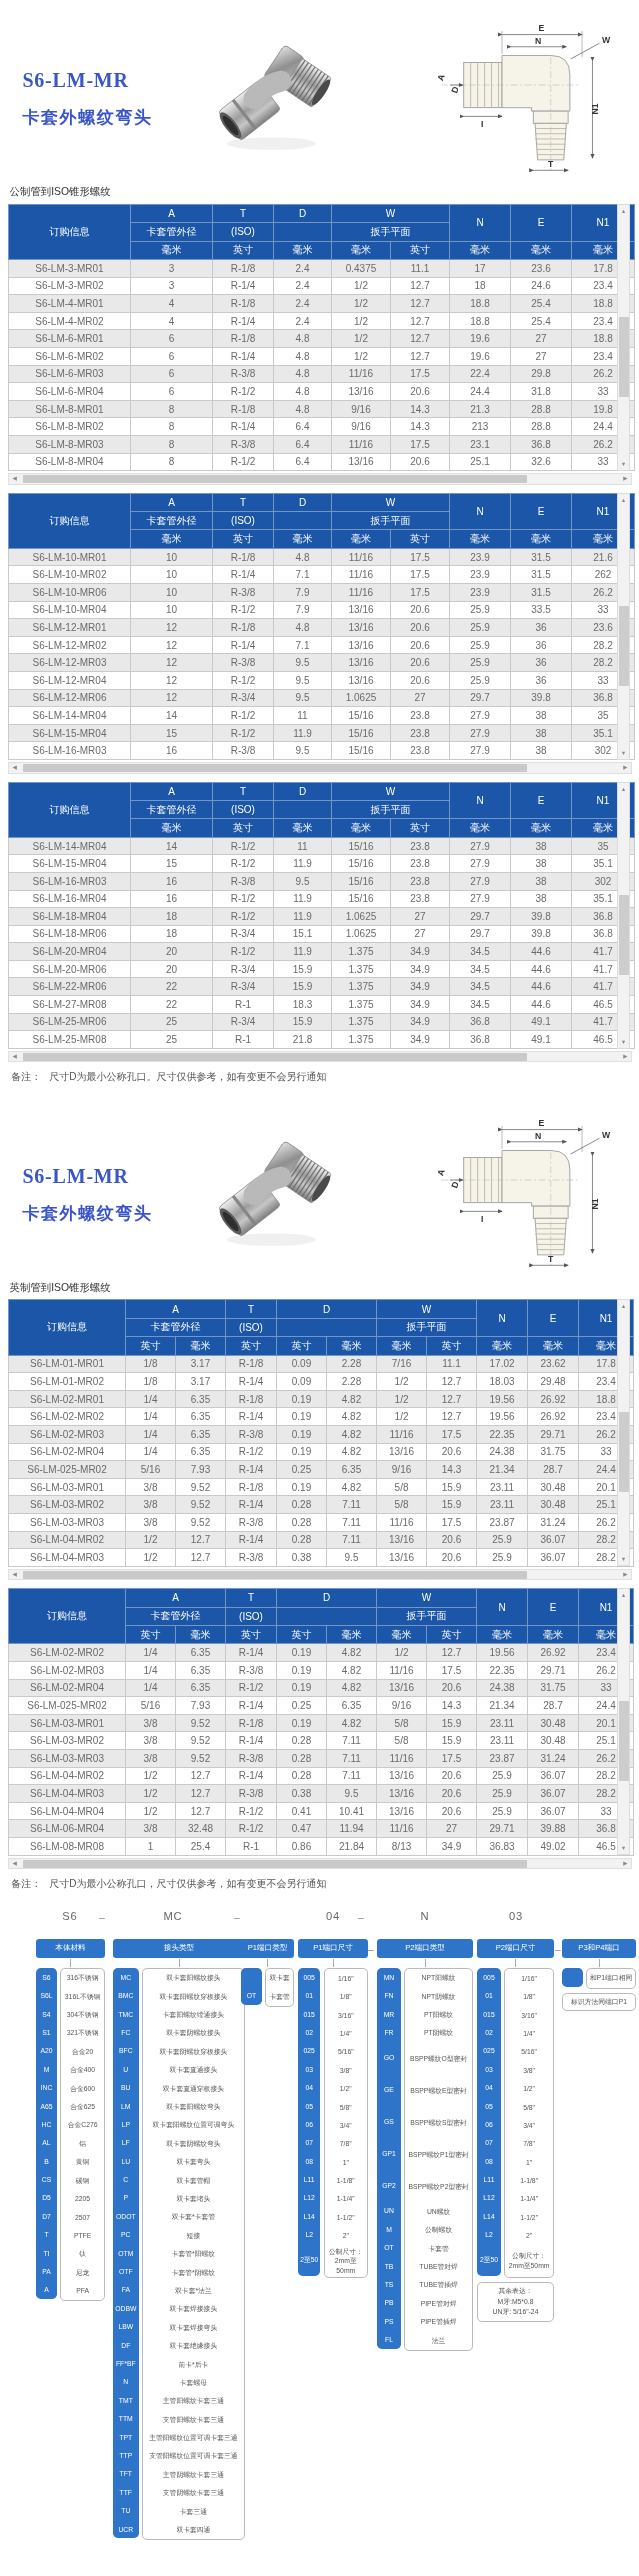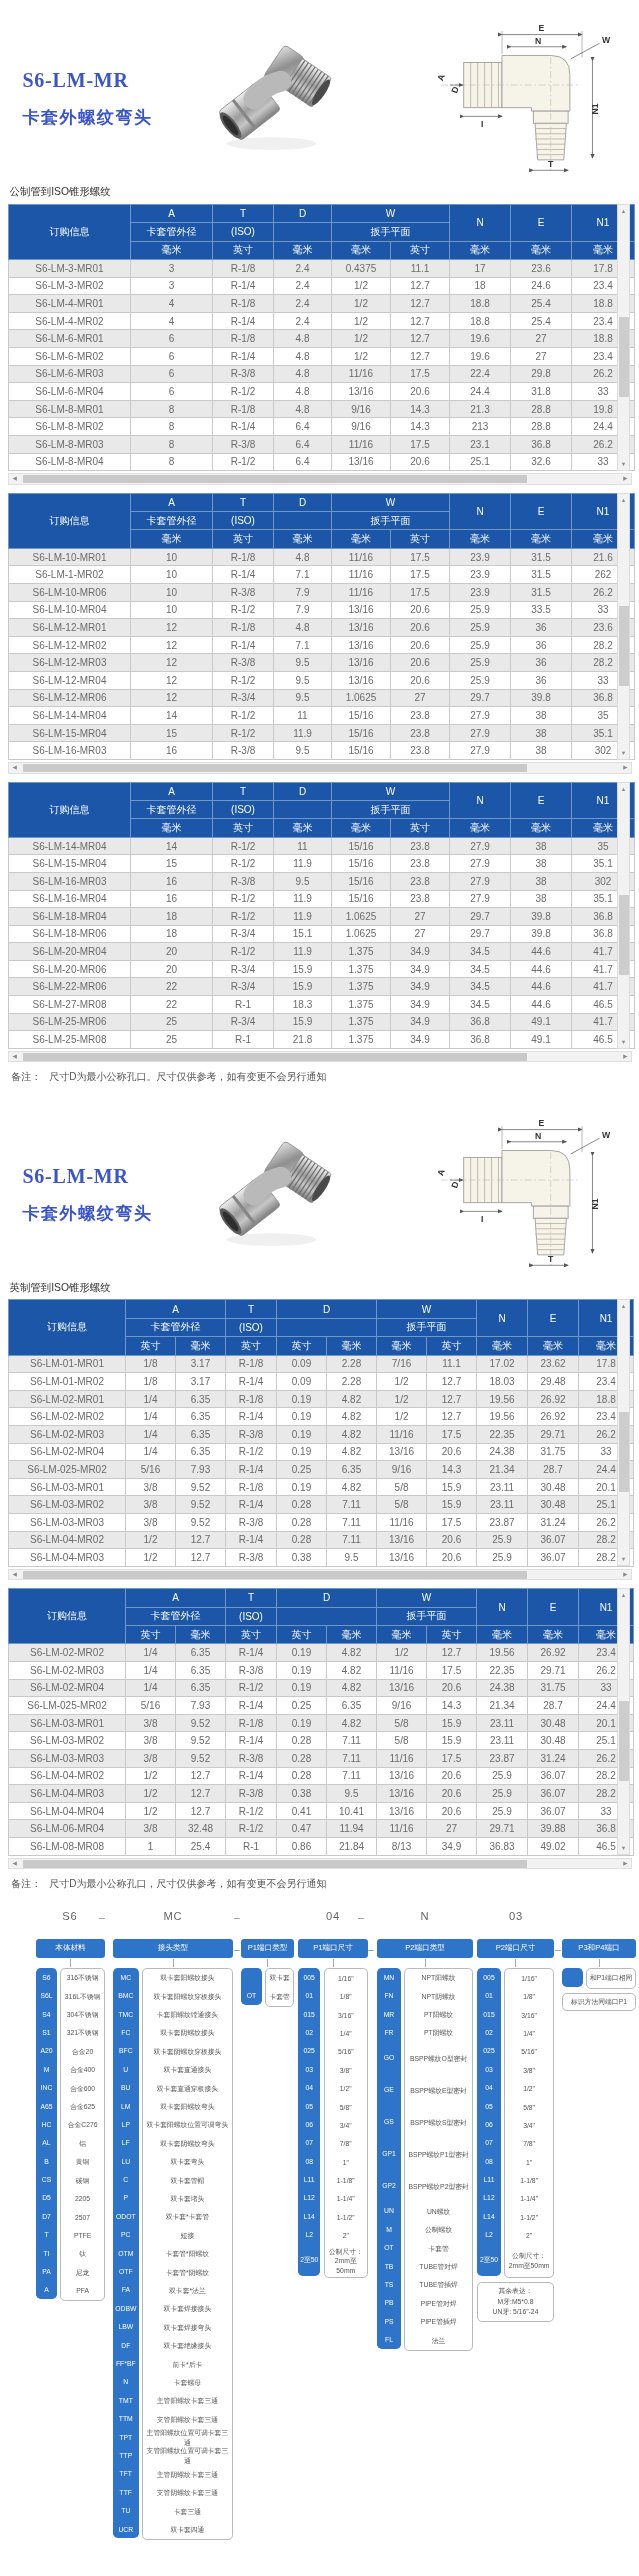--- a/index.html
+++ b/index.html
@@ -355,21 +355,21 @@
           <td>10</td>
           <td>R-1/8</td>
           <td>4.8</td>
           <td>11/16</td>
           <td>17.5</td>
           <td>23.9</td>
           <td>31.5</td>
           <td>21.6</td>
         </tr>
         <tr>
-          <td>S6-LM-1-MR02</td>
+          <td>S6-LM-10-MR02</td>
           <td>10</td>
           <td>R-1/4</td>
           <td>7.1</td>
           <td>11/16</td>
           <td>17.5</td>
           <td>23.9</td>
           <td>31.5</td>
           <td>262</td>
         </tr>
         <tr>
@@ -1250,21 +1250,21 @@
           <div class="dc" style="height: 18.4px;">碳钢</div>
           <div class="dc" style="height: 18.4px;">2205</div>
           <div class="dc" style="height: 18.4px;">2507</div>
           <div class="dc" style="height: 18.4px;">PTFE</div>
           <div class="dc" style="height: 18.4px;">钛</div>
           <div class="dc" style="height: 18.4px;">尼龙</div>
           <div class="dc" style="height: 18.4px;">PFA</div>
         </div>
       </div>
     </div>
-    <div class="ocol" style="left: 113px; width: 120px;">
+    <div class="ocol" style="left: 113px; width: 132px;">
       <div class="opill">接头类型</div>
       <div class="oconn"></div>
       <div class="olist">
         <div class="ocodes" style="width: 25.6px;">
           <div class="cc" style="height: 18.4px;">MC</div>
           <div class="cc" style="height: 18.4px;">BMC</div>
           <div class="cc" style="height: 18.4px;">TMC</div>
           <div class="cc" style="height: 18.4px;">FC</div>
           <div class="cc" style="height: 18.4px;">BFC</div>
           <div class="cc" style="height: 18.4px;">U</div>

